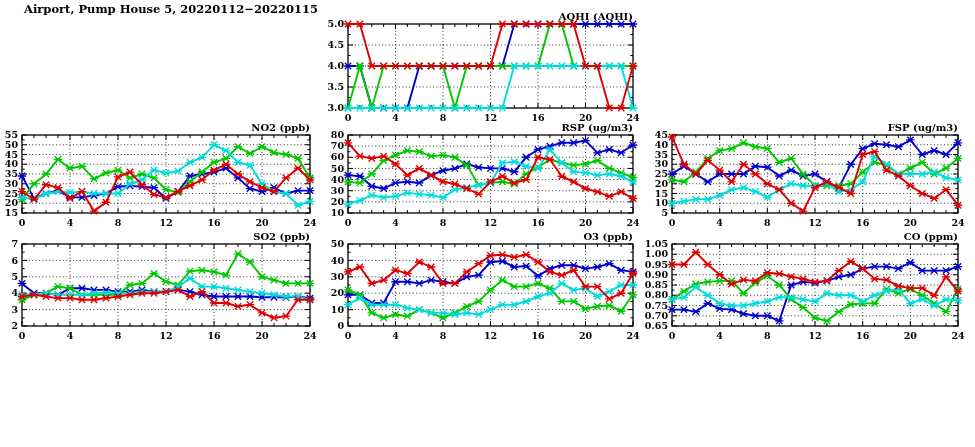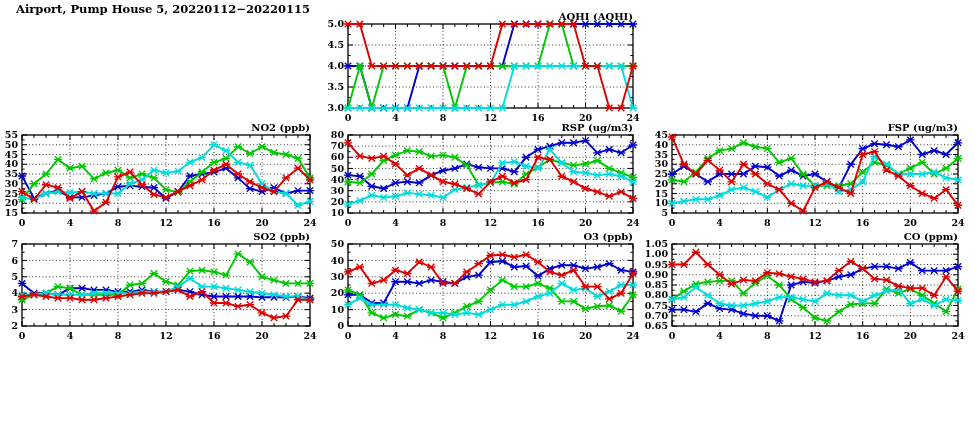--- a/index.html
+++ b/index.html
@@ -1,18 +1,18 @@
 <!DOCTYPE html>
 <html><head>
 <meta charset="utf-8">
 <style>
   html,body{margin:0;padding:0;background:#ffffff;}
   .canvas-wrap{position:relative;width:975px;height:447px;background:#ffffff;overflow:hidden;
                font-family:"DejaVu Serif",serif;}
-  .page-title{position:absolute;left:16px;top:2px;font:bold 11.5px "DejaVu Serif",serif;color:#000;}
+  .page-title{position:absolute;left:24px;top:2px;font:bold 11.5px "DejaVu Serif",serif;color:#000;}
   svg text{font-family:"DejaVu Serif",serif;font-weight:bold;fill:#000;}
   svg .tick-label{font-size:9.5px;}
   svg .chart-title{font-size:10px;}
 </style>
 </head>
 <body>
 
 <div class="canvas-wrap">
   <div class="page-title">Airport, Pump House 5, 20220112−20220115</div>
   <svg width="975" height="447" viewBox="0 0 975 447" xmlns="http://www.w3.org/2000/svg" style="position:absolute;left:0;top:0;">

